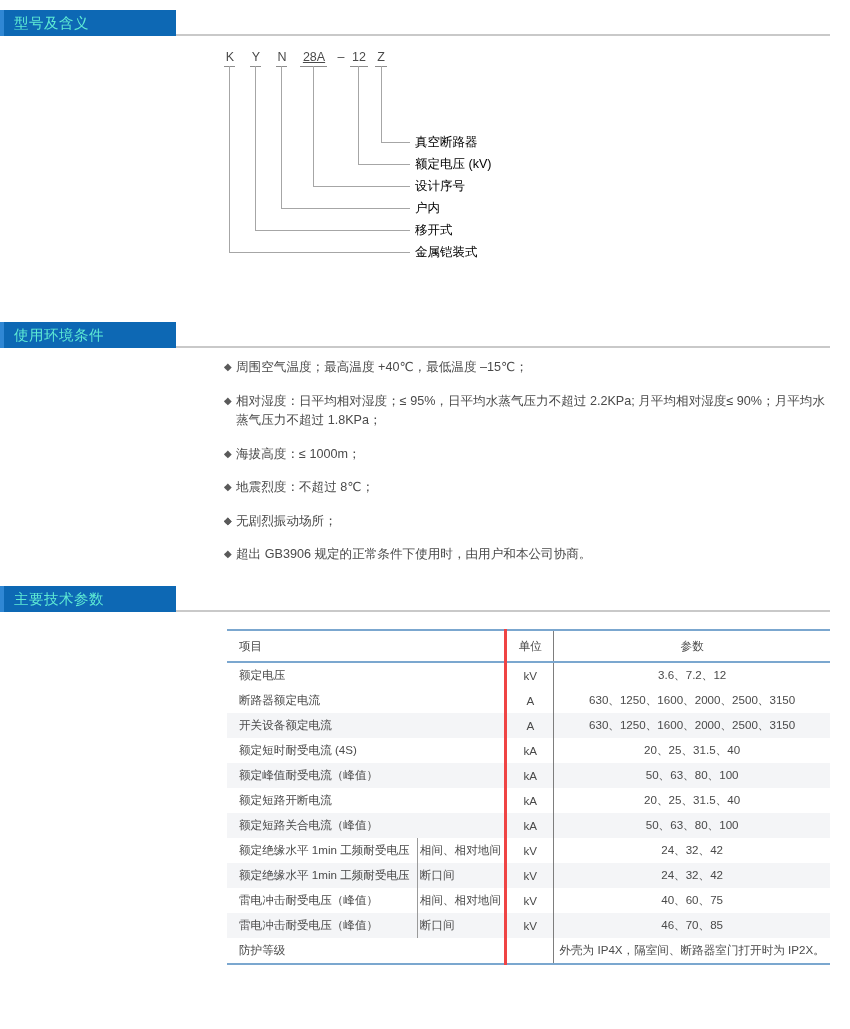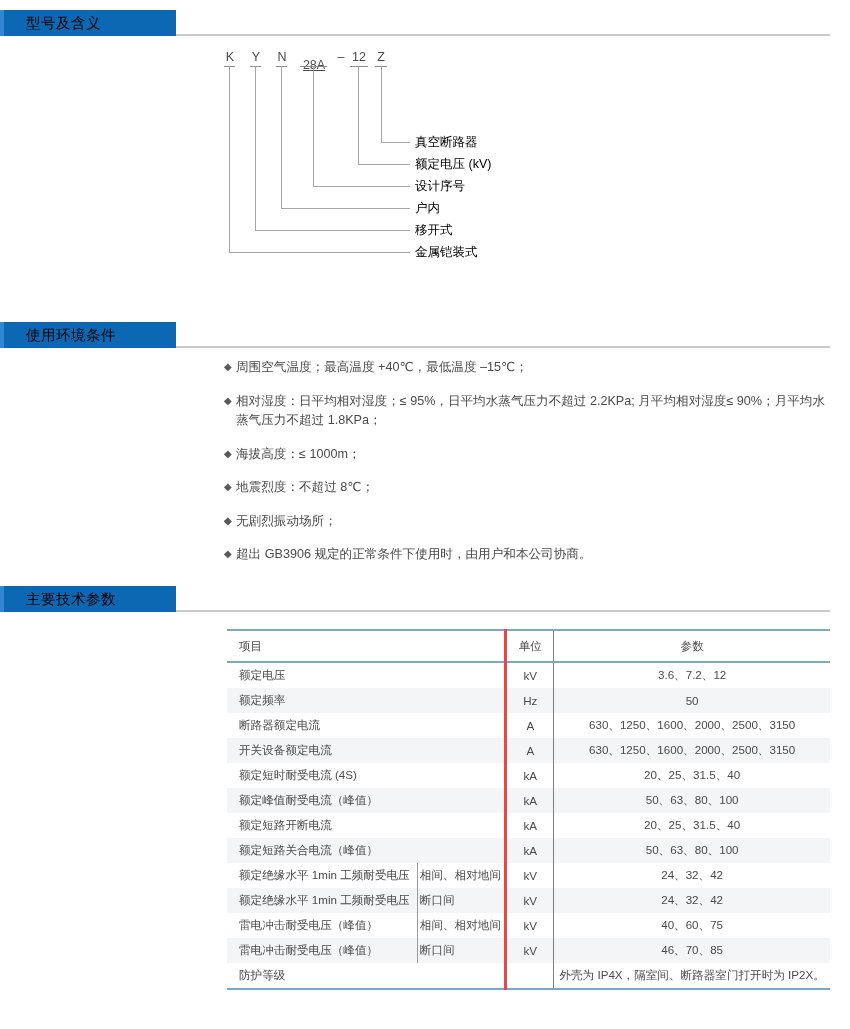--- a/index.html
+++ b/index.html
@@ -16,24 +16,24 @@
   
   .section-head{position:absolute;left:0;height:26px;width:830px;}
   .section-head .bar{
     position:absolute;left:0;top:0;width:176px;height:26px;
     background:#0d68b4;
     border-left:4px solid #2f87d4;
     box-sizing:border-box;
   }
   .section-head .bar span{
     display:block;
-    color:#000000;
+    color:#5eead4;
     font-size:14.5px;
     line-height:26px;
-    padding-left:22px;
+    padding-left:10px;
     letter-spacing:.5px;
     white-space:nowrap;
   }
   .section-head .rule{
     position:absolute;left:176px;bottom:0;width:654px;height:2px;
     background:#c9c9c9;
   }
 
   
   #model-diagram{position:absolute;left:0;top:44px;width:850px;height:230px;}
@@ -103,21 +103,21 @@
     <span>型号及含义</span>
   </div>
   <div class="rule"></div>
 </div>
 
 <div id="model-diagram">
 
   <div class="code-char" style="left:222px;top:6px;width:16px;">K</div>
   <div class="code-char" style="left:248px;top:6px;width:16px;">Y</div>
   <div class="code-char" style="left:274px;top:6px;width:16px;">N</div>
-  <div class="code-char" style="left:299px;top:14px;width:30px;text-decoration:underline;">28A</div>
+  <div class="code-char" style="left:299px;top:6px;width:30px;text-decoration:underline;">28A</div>
   <div class="code-char" style="left:334px;top:6px;width:14px;">–</div>
   <div class="code-char" style="left:349px;top:6px;width:20px;">12</div>
   <div class="code-char" style="left:374px;top:6px;width:14px;">Z</div>
 
   <div class="overbar" style="left:224px;top:22px;width:11px;"></div>
   <div class="overbar" style="left:250px;top:22px;width:11px;"></div>
   <div class="overbar" style="left:276px;top:22px;width:11px;"></div>
   <div class="overbar" style="left:300px;top:22px;width:27px;"></div>
   <div class="overbar" style="left:350px;top:22px;width:18px;"></div>
   <div class="overbar" style="left:375px;top:22px;width:12px;"></div>
@@ -195,25 +195,20 @@
       <th class="t-unit">单位</th>
       <th class="t-param">参数</th>
     </tr>
   </thead>
   <tbody>
     <tr>
       <td class="t-item" colspan="2">额定电压</td>
       <td class="t-unit">kV</td>
       <td class="t-param">3.6、7.2、12</td>
     </tr>
-    <tr class="alt">
-      <td class="t-item" colspan="2">额定频率</td>
-      <td class="t-unit">Hz</td>
-      <td class="t-param">50</td>
-    </tr>
     <tr>
       <td class="t-item" colspan="2">断路器额定电流</td>
       <td class="t-unit">A</td>
       <td class="t-param">630、1250、1600、2000、2500、3150</td>
     </tr>
     <tr class="alt">
       <td class="t-item" colspan="2">开关设备额定电流</td>
       <td class="t-unit">A</td>
       <td class="t-param">630、1250、1600、2000、2500、3150</td>
     </tr>

